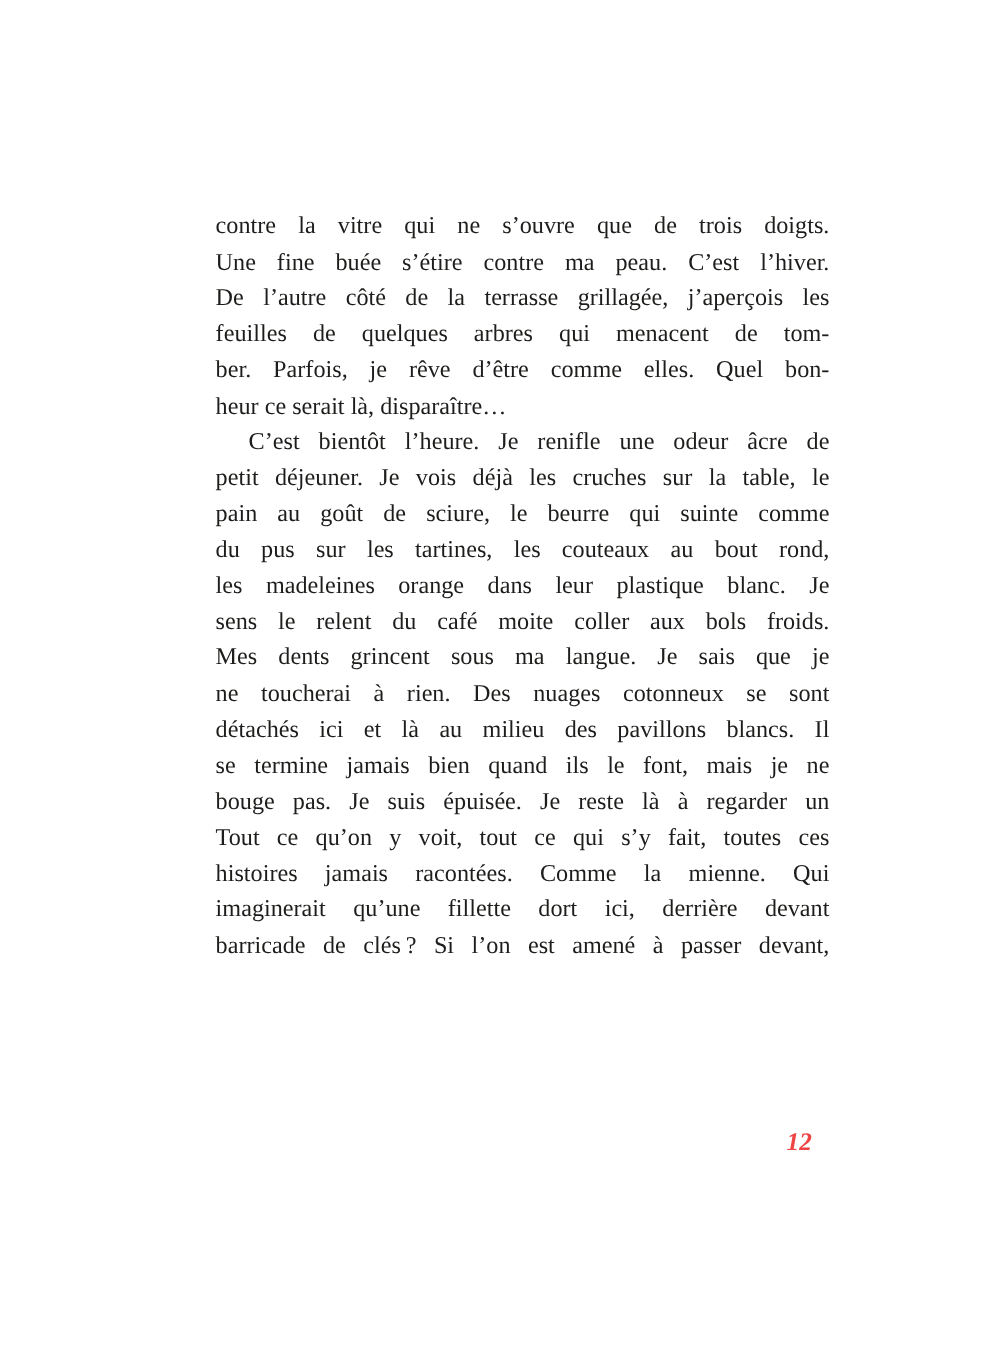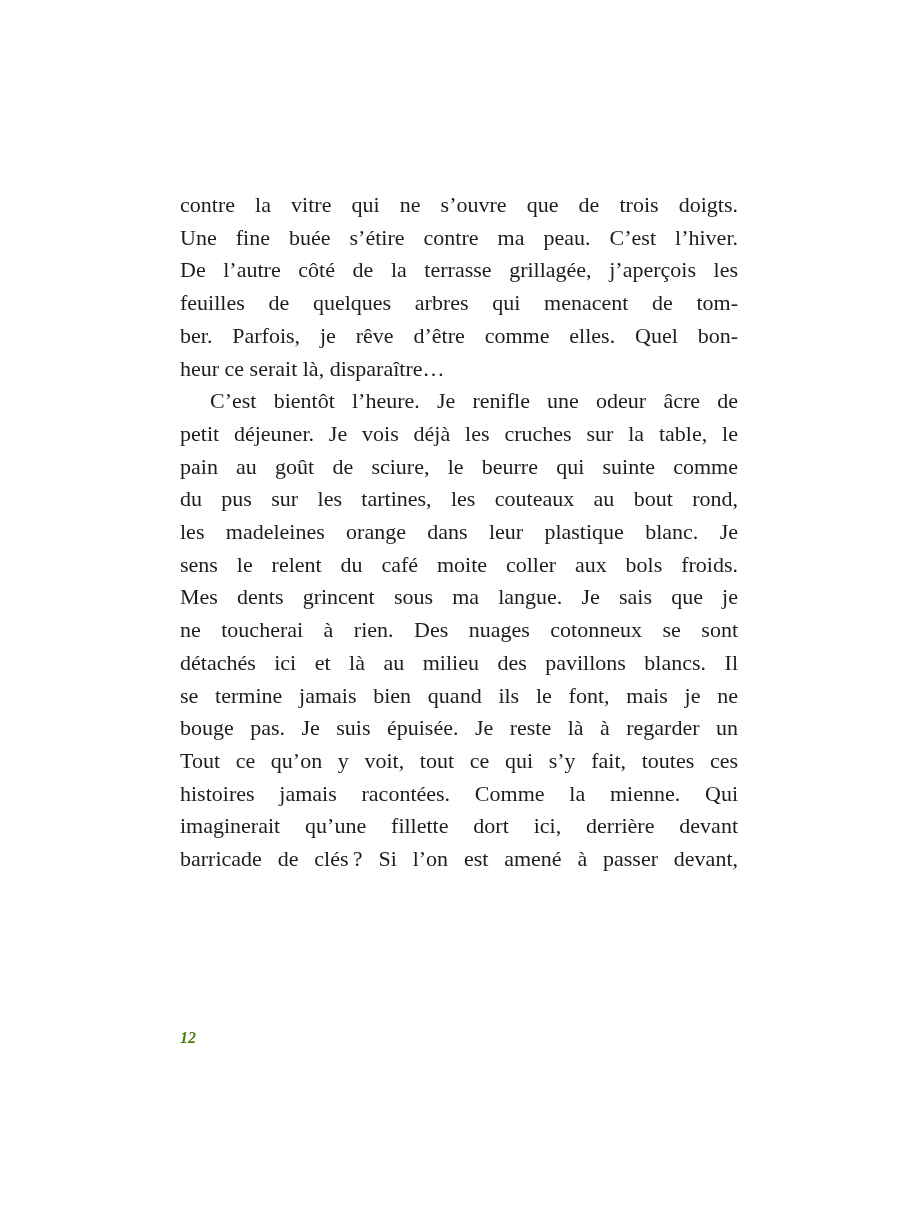--- a/index.html
+++ b/index.html
@@ -10,21 +10,21 @@
   .book-page {
     position: relative;
     width: 900px;
     height: 1231px;
     background: #ffffff;
     overflow: hidden;
     font-family: "Liberation Serif", "DejaVu Serif", serif;
   }
   .text-block {
     position: absolute;
-    left: 180px;
+    left: 196px;
     top: 189px;
     width: 558px;
     font-size: 22px;
     line-height: 32.7px;
     color: #1d1d1b;
   }
   .paragraph {
     margin: 0;
     padding: 0;
   }
@@ -37,25 +37,26 @@
     text-align-last: left;
   }
   .line.indent {
     text-indent: 30px;
   }
   .page-number {
     position: absolute;
     left: 180px;
     top: 1024px;
     width: 558px;
-    font-size: 16px;
+    text-align: right;
+    font-size: 23px;
     line-height: 28px;
     font-style: italic;
     font-weight: 700;
-    color: #4d7c0f;
+    color: #ef4444;
   }
 </style>
 </head>
 <body>
 
 <div class="book-page">
   <div class="text-block">
       <div class="paragraph">
         <div class="line">contre la vitre qui ne s’ouvre que de trois doigts.</div>
         <div class="line">Une fine buée s’étire contre ma peau. C’est l’hiver.</div>

